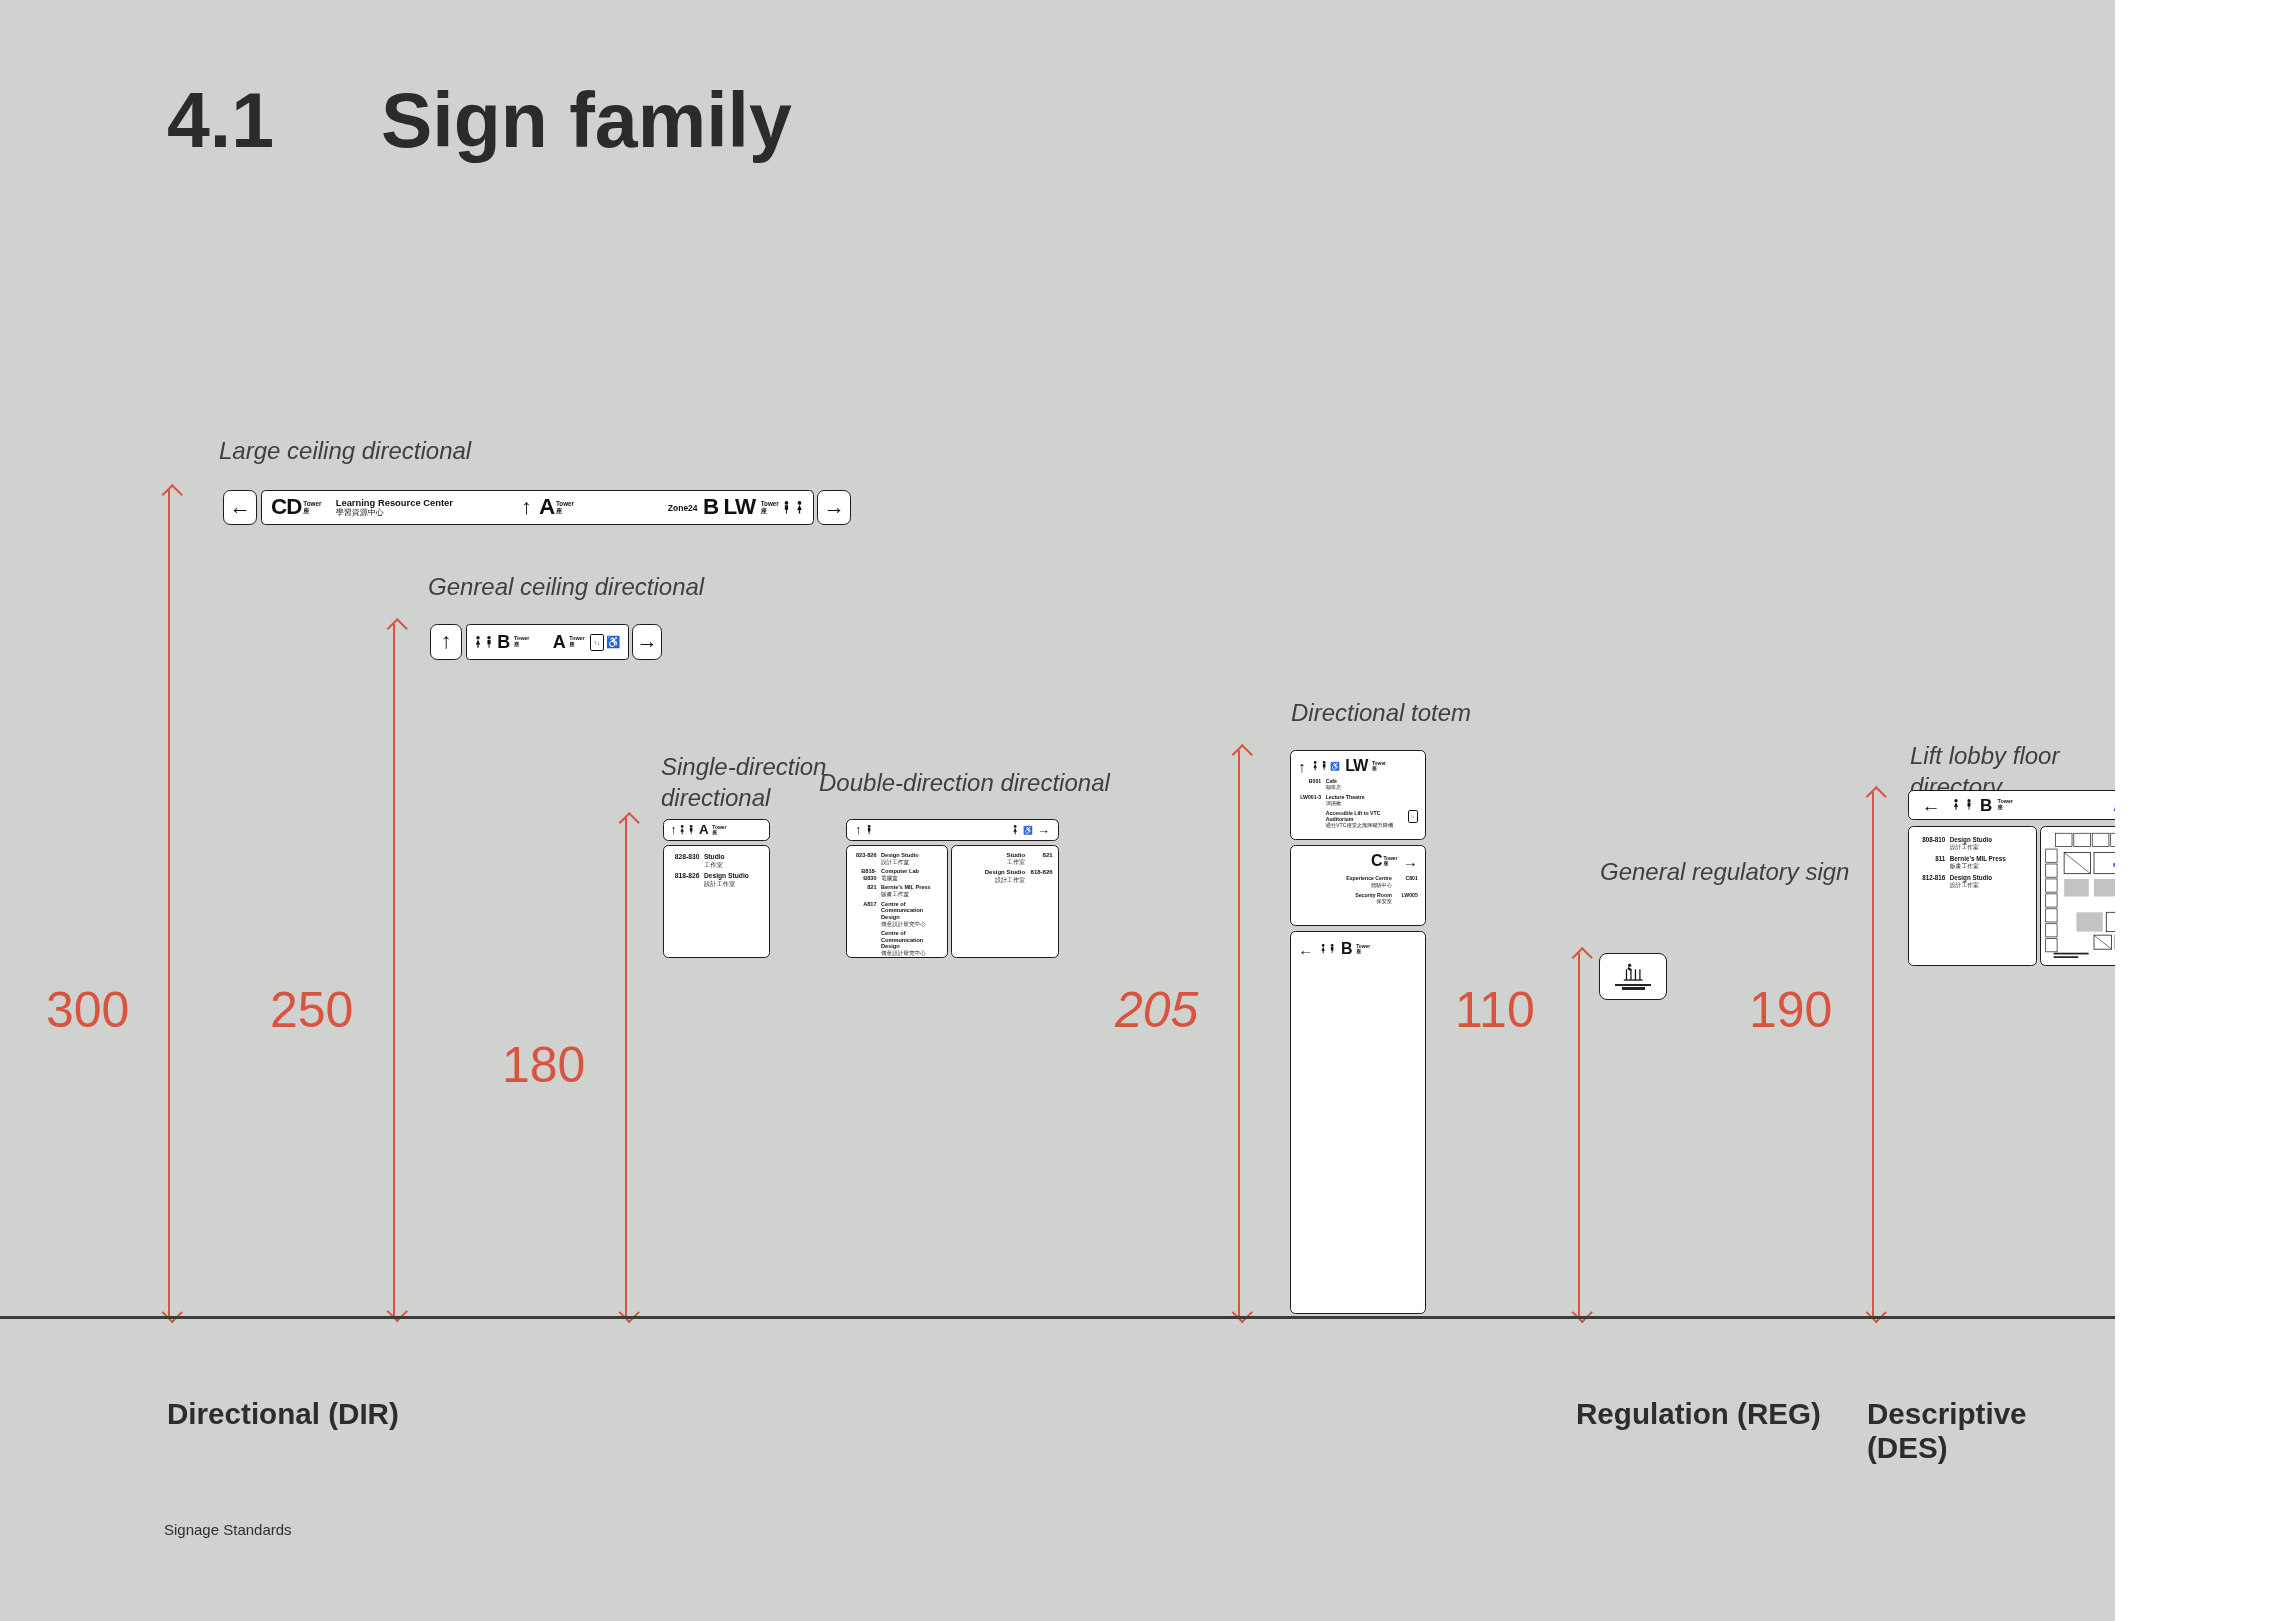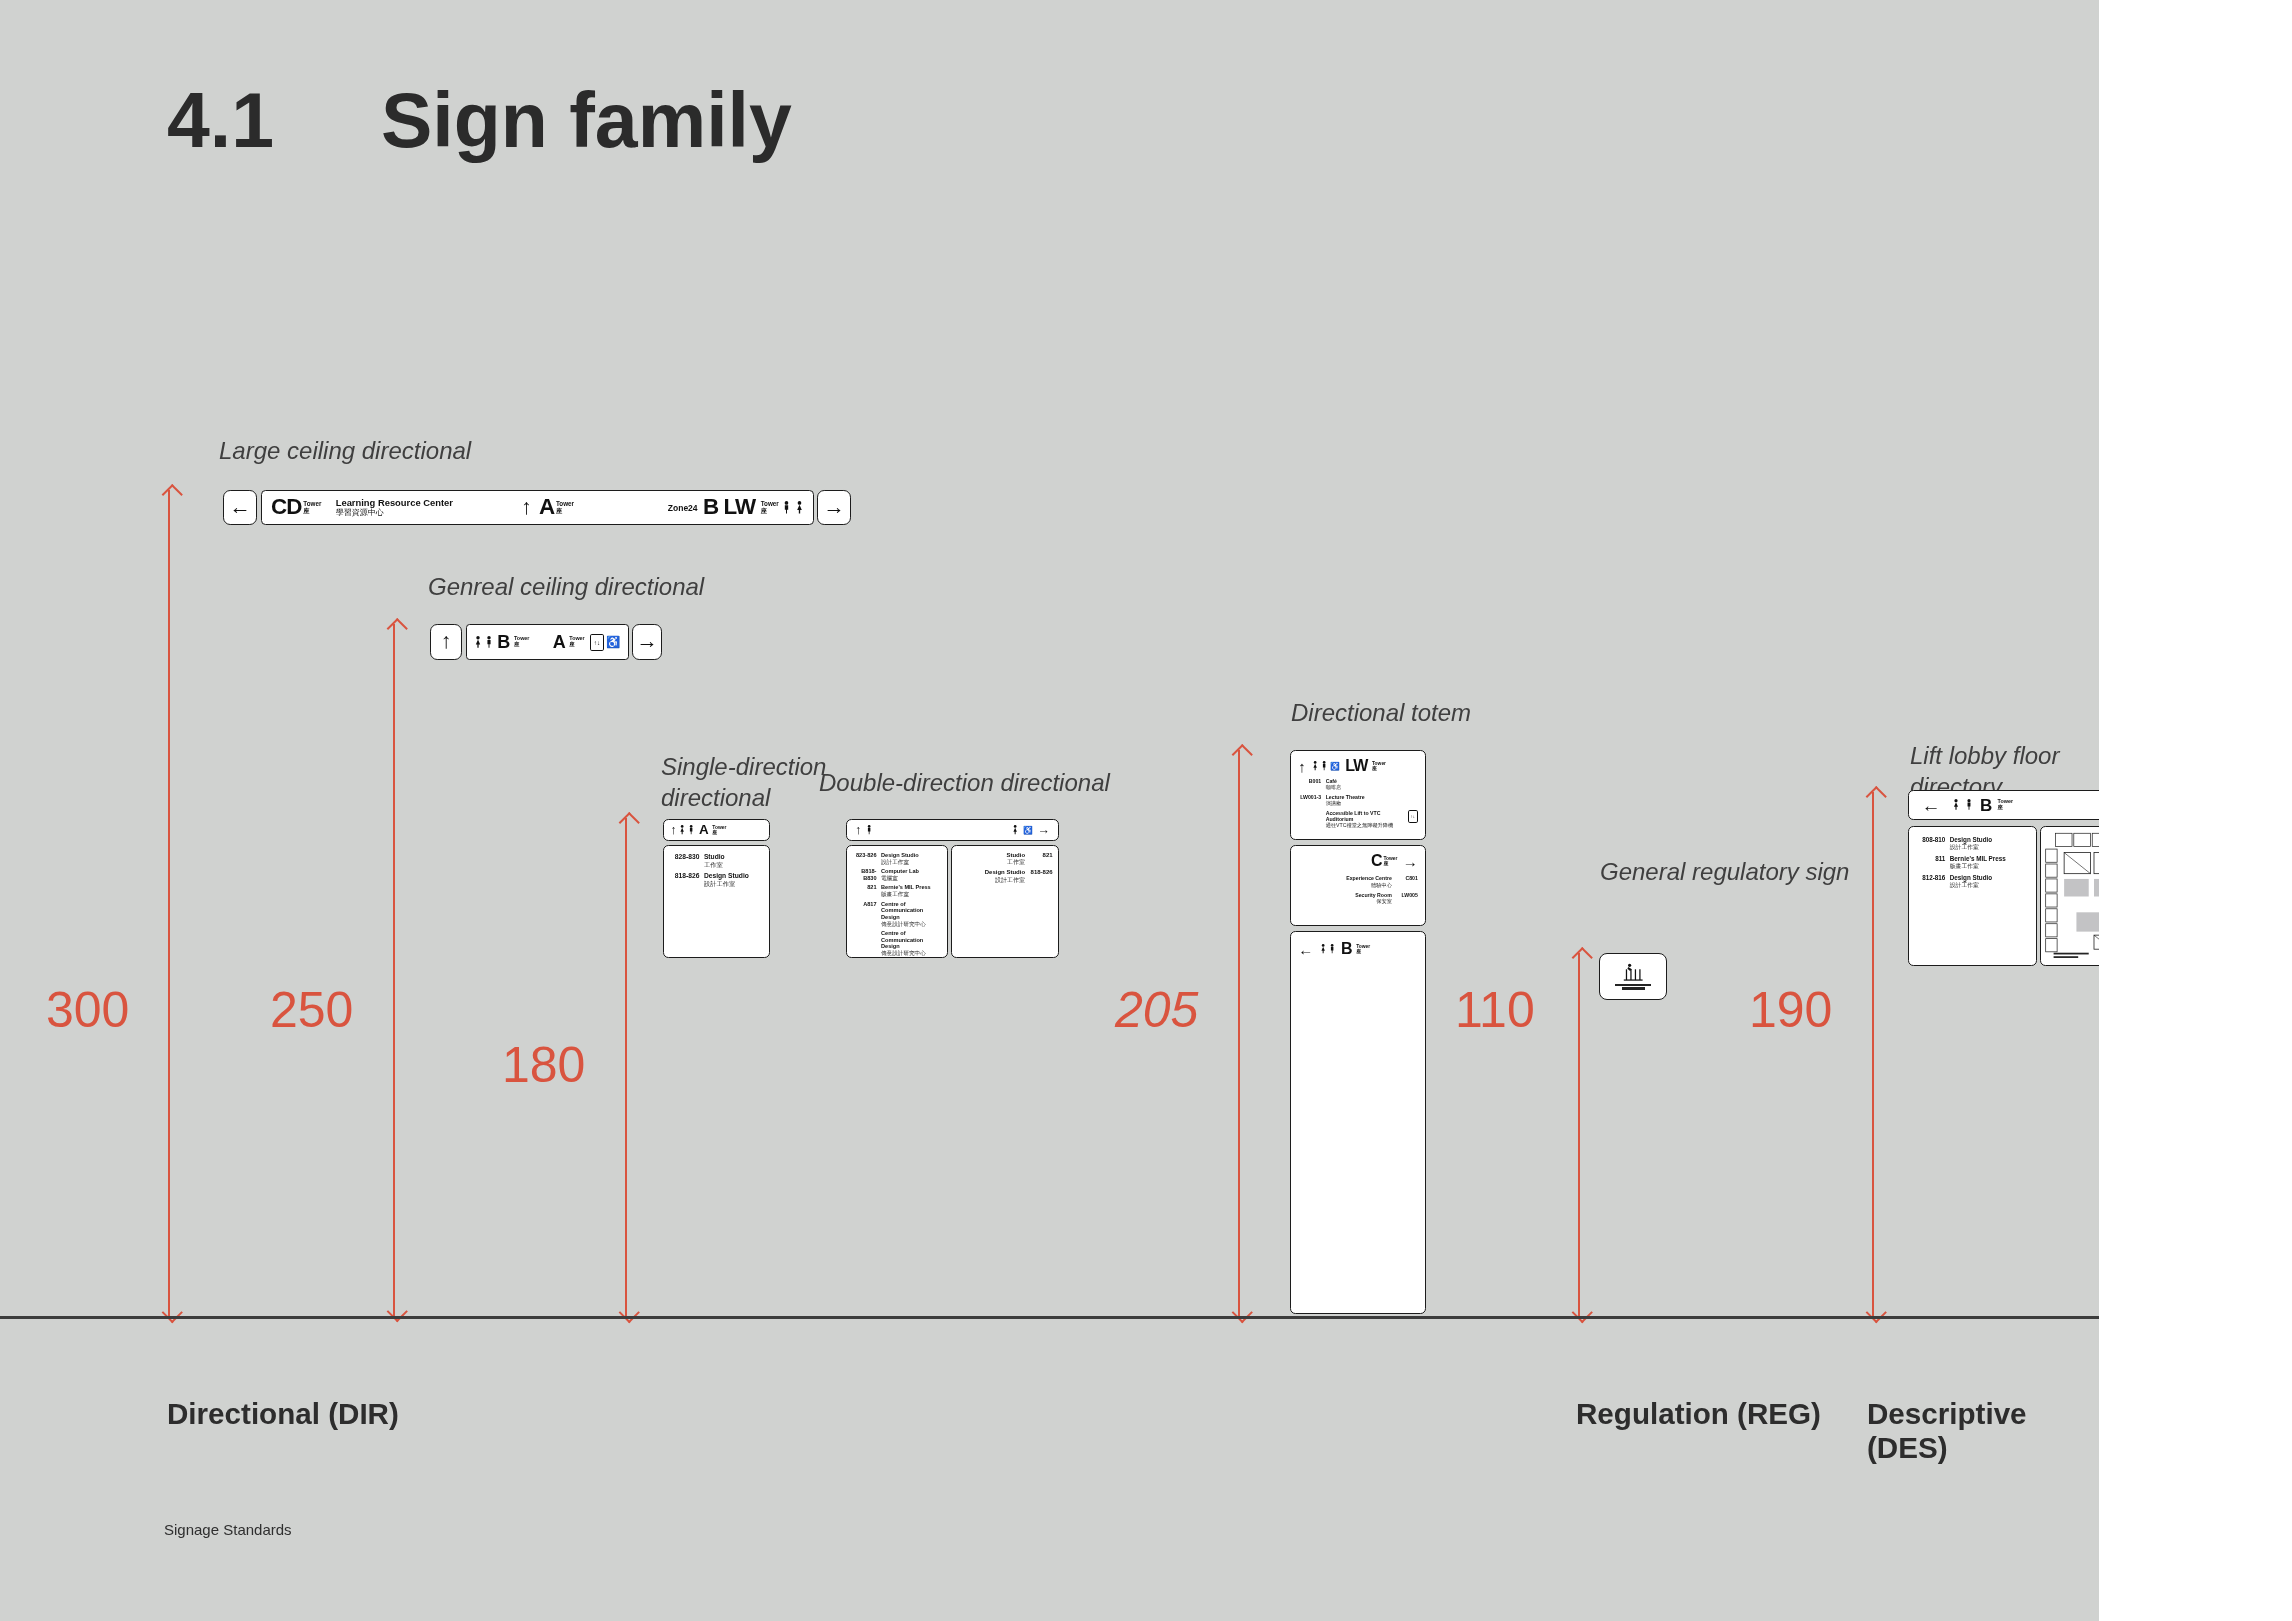--- a/index.html
+++ b/index.html
@@ -1,17 +1,17 @@
 <!DOCTYPE html>
 <html style="--background: #d0d2d0; --accent: #d9543f; --ink: #2b2b2b; --sign-border: #1c1c1c; --sign-bg: #ffffff; --purple: #5a4fd8; --baseline: #3c3c3c;font-size:14.3px"><head>
 <meta charset="utf-8">
 <style>
   html,body{margin:0;padding:0;}
   .page{position:relative;width:2099px;height:1622px;background:var(--background,#d0d2d0);
-        font-family:"Liberation Sans",sans-serif;color:var(--ink,#2b2b2b);overflow:hidden;}
+        font-family:"Liberation Sans",sans-serif;color:var(--ink,#2b2b2b);overflow:hidden;padding-left:16px;}
   .abs{position:absolute;}
 
   
   .title{font-size:77px;font-weight:700;color:var(--ink,#2b2b2b);letter-spacing:0;line-height:1;}
 
   
   .sign-label{font-style:italic;font-size:24px;color:#3f3f3f;line-height:1.3;}
 
   
   .dim-line{position:absolute;width:0;border-left:2.7px solid var(--accent,#d9543f);}

